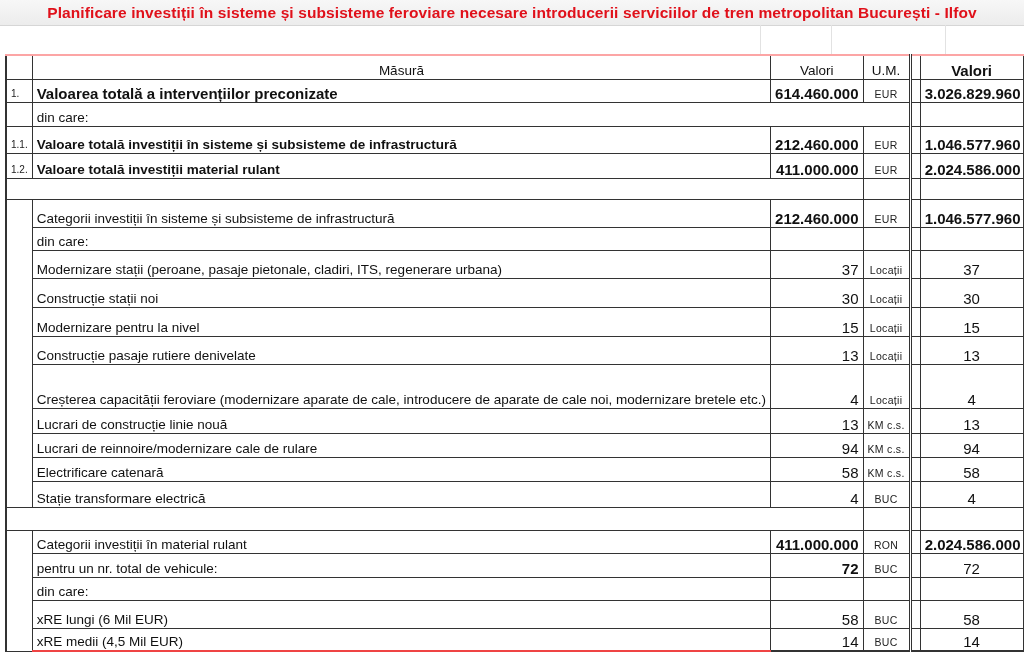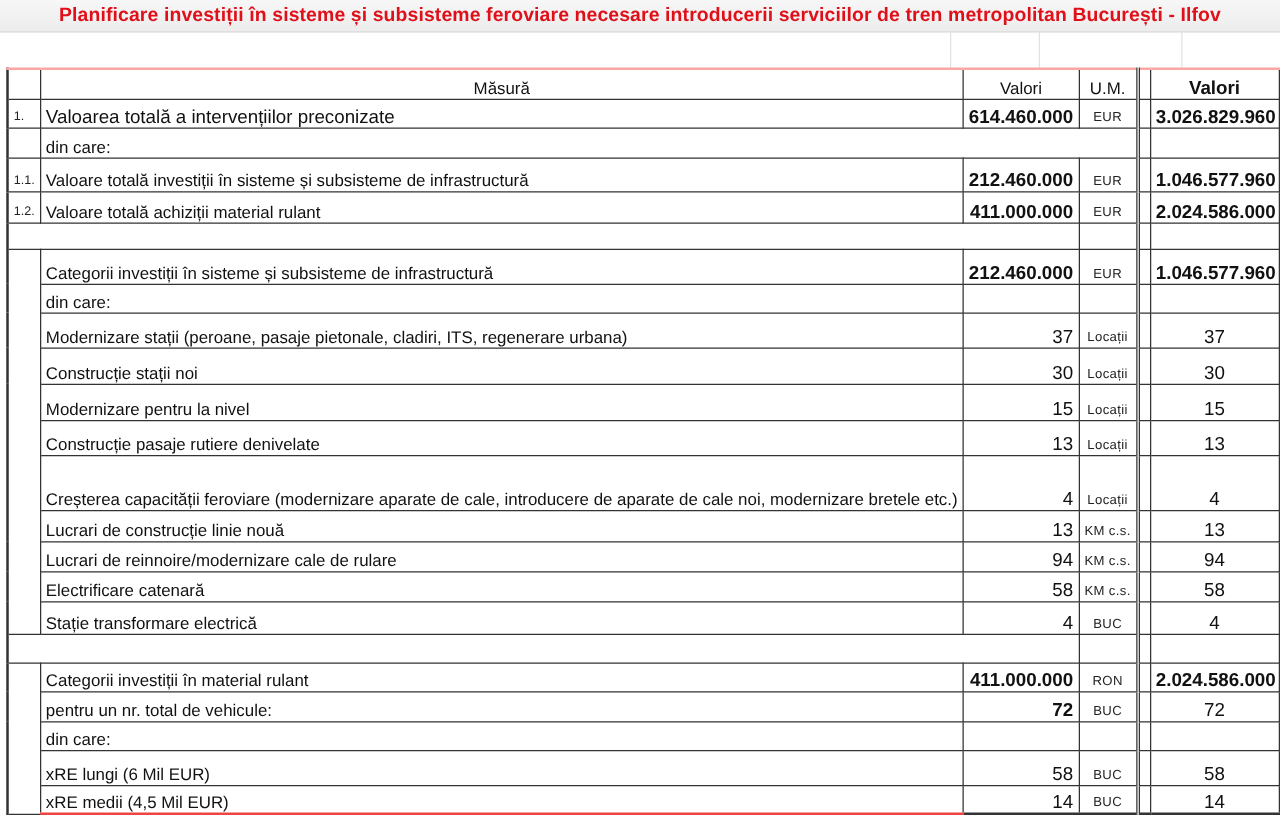--- a/index.html
+++ b/index.html
@@ -53,22 +53,22 @@
       overflow: hidden;
       vertical-align: bottom;
       line-height: 16px;
     }
     table.sheet tr.outer-top td { border-top: 2px solid #fca5a5; }
     td.sep-left { border-left: 3px double #333 !important; }
     td.thick-left { border-left: 2px solid #333 !important; }
     td.thick-right { border-right: 2px solid #333 !important; }
     td.num { font-size: 10px; color: #222; padding-left: 2px; }
     td.desc { font-size: 13.5px; }
-    td.desc.bold { font-weight: normal; }
-    td.desc.big { font-size: 15px; font-weight: normal; }
+    td.desc.bold { font-weight: bold; }
+    td.desc.big { font-size: 15px; font-weight: bold; }
     td.val { text-align: right; font-size: 15px; padding-right: 2px; margin-left: 43px; }
     td.val.bold { font-weight: bold; }
     td.val2 { text-align: center; font-size: 15px; }
     td.val2.bold { font-weight: bold; text-align: right; padding-right: 2px; }
     td.um { text-align: center; font-size: 10.5px; color: #222; letter-spacing: 0.3px; margin-left: 27px; }
     td.hdr { text-align: center; font-size: 13.5px; vertical-align: middle; }
     td.hdr.bold { font-weight: bold; font-size: 15px; }
     td.wrap { white-space: normal; line-height: 21px; }
     td.mid { vertical-align: middle; }
   </style>
@@ -128,21 +128,21 @@
       <td class="desc bold mid">Valoare totală investiții în sisteme și subsisteme de infrastructură</td>
       <td class="val bold">212.460.000</td>
       <td class="um">EUR</td>
       <td class="sep-left"></td>
       <td class="val2 bold mid">1.046.577.960</td>
       <td class="um thick-right">RON</td>
     </tr>
 
     <tr style="height:25px">
       <td class="num thick-left">1.2.</td>
-      <td class="desc bold mid">Valoare totală achiziții material rulant</td>
+      <td class="desc bold mid">Valoare totală investiții material rulant</td>
       <td class="val bold">411.000.000</td>
       <td class="um">EUR</td>
       <td class="sep-left"></td>
       <td class="val2 bold mid">2.024.586.000</td>
       <td class="um thick-right">RON</td>
     </tr>
 
     <tr style="height:21px">
       <td class="thick-left" colspan="3"></td>
       <td></td>

